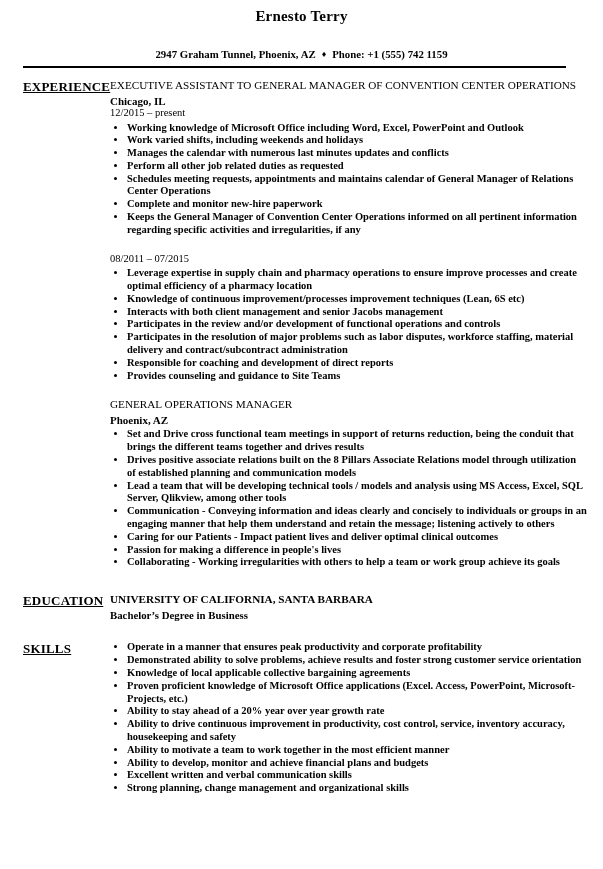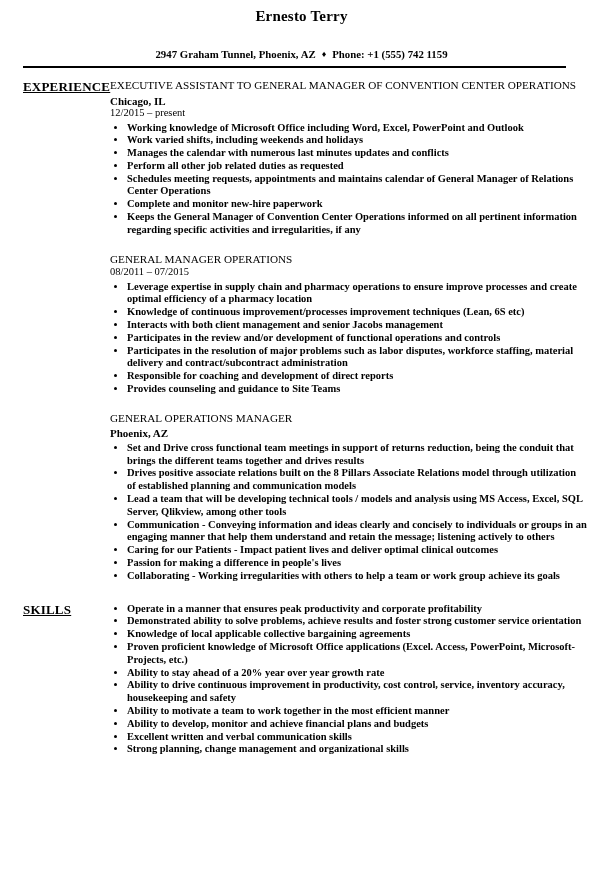--- a/index.html
+++ b/index.html
@@ -68,21 +68,20 @@
               <li>Work varied shifts, including weekends and holidays</li>
               <li>Manages the calendar with numerous last minutes updates and conflicts</li>
               <li>Perform all other job related duties as requested</li>
               <li>Schedules meeting requests, appointments and maintains calendar of General Manager of Relations Center Operations</li>
               <li>Complete and monitor new-hire paperwork</li>
               <li>Keeps the General Manager of Convention Center Operations informed on all pertinent information regarding specific activities and irregularities, if any</li>
             </ul>
         </div>
 
         <div class="job">
-          <div class="job-title">GENERAL MANAGER OPERATIONS</div>
           <div class="job-dates">08/2011 – 07/2015</div>
           <ul class="bullets">
               <li>Leverage expertise in supply chain and pharmacy operations to ensure improve processes and create optimal efficiency of a pharmacy location</li>
               <li>Knowledge of continuous improvement/processes improvement techniques (Lean, 6S etc)</li>
               <li>Interacts with both client management and senior Jacobs management</li>
               <li>Participates in the review and/or development of functional operations and controls</li>
               <li>Participates in the resolution of major problems such as labor disputes, workforce staffing, material delivery and contract/subcontract administration</li>
               <li>Responsible for coaching and development of direct reports</li>
               <li>Provides counseling and guidance to Site Teams</li>
             </ul>
@@ -98,20 +97,27 @@
               <li>Communication - Conveying information and ideas clearly and concisely to individuals or groups in an engaging manner that help them understand and retain the message; listening actively to others</li>
               <li>Caring for our Patients - Impact patient lives and deliver optimal clinical outcomes</li>
               <li>Passion for making a difference in people's lives</li>
               <li>Collaborating - Working irregularities with others to help a team or work group achieve its goals</li>
             </ul>
         </div>
 
       </div>
     </div>
 
+    <div class="section-row education-row">
+      <div class="section-label">EDUCATION</div>
+      <div>
+        <div class="edu-school">UNIVERSITY OF CALIFORNIA, SANTA BARBARA</div>
+        <div class="edu-degree">Bachelor’s Degree in Business</div>
+      </div>
+    </div>
 
     <div class="section-row skills-row">
       <div class="section-label">SKILLS</div>
       <div>
         <ul class="bullets">
             <li>Operate in a manner that ensures peak productivity and corporate profitability</li>
             <li>Demonstrated ability to solve problems, achieve results and foster strong customer service orientation</li>
             <li>Knowledge of local applicable collective bargaining agreements</li>
             <li>Proven proficient knowledge of Microsoft Office applications (Excel. Access, PowerPoint, Microsoft-Projects, etc.)</li>
             <li>Ability to stay ahead of a 20% year over year growth rate</li>

